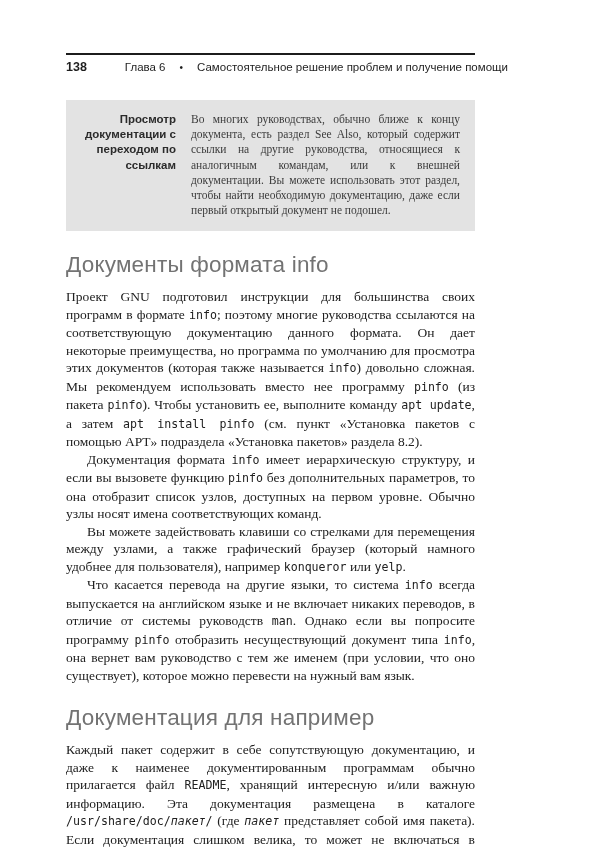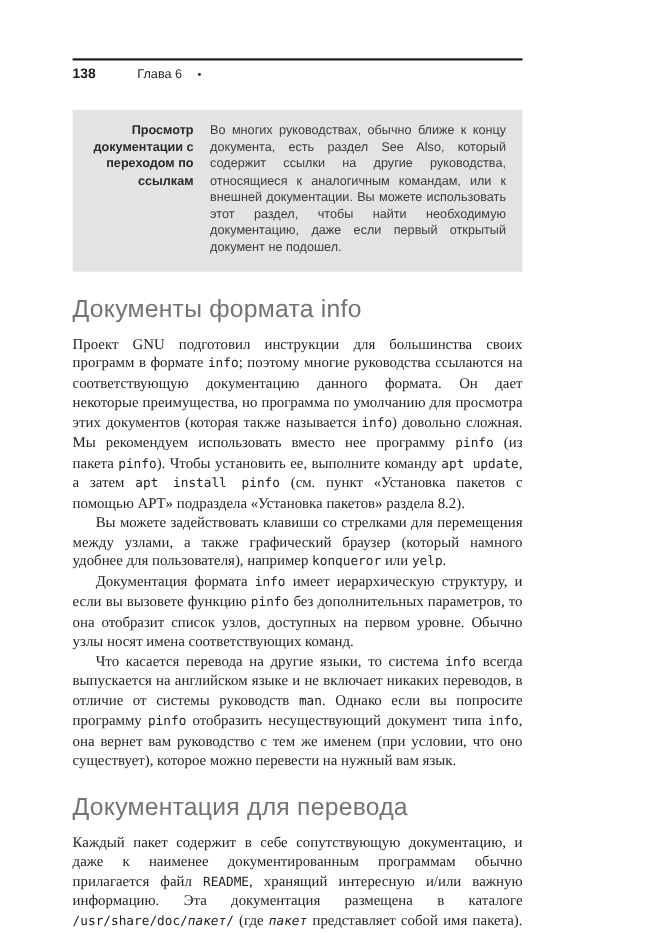--- a/index.html
+++ b/index.html
@@ -54,20 +54,21 @@
     line-height: 15.2px;
     color: #3c3c3c;
   }
   .callout-label {
     font-weight: bold;
     text-align: right;
     color: #2b2b2b;
   }
   .callout-body {
     text-align: justify;
+    font-family: Liberation Serif, serif;
   }
   
   .content { margin-top: 15px; }
   .content p {
     margin: 0;
     font-size: 13.5px;
     line-height: 17.5px;
     text-align: justify;
     hyphens: auto;
   }
@@ -91,31 +92,32 @@
 <body>
 
 <div class="page">
 
   <header>
     <hr class="header-rule">
     <div class="header-row">
       <span class="page-number">138</span>
       <span class="chapter-label">Глава 6</span>
       <span class="header-bullet">•</span>
+      <span class="chapter-title">Самостоятельное решение проблем и получение помощи</span>
     </div>
   </header>
 
   <aside class="callout">
     <div class="callout-label">Просмотр документации с переходом по ссылкам</div>
     <div class="callout-body">Во многих руководствах, обычно ближе к концу документа, есть раздел See Also, который содержит ссылки на другие руководства, относящиеся к аналогичным командам, или к внешней документации. Вы можете использовать этот раздел, чтобы найти необходимую документацию, даже если первый открытый документ не подошел.</div>
   </aside>
 
   <main class="content">
       <h2 class="section-heading">Документы формата info</h2>
       <p class=""><span>Проект GNU подготовил инструкции для большинства своих программ в формате </span><span class="mono">info</span><span>; поэтому многие руководства ссылаются на соответствующую документацию данного формата. Он дает некоторые преимущества, но программа по умолчанию для просмотра этих документов (которая также называется </span><span class="mono">info</span><span>) довольно сложная. Мы рекомендуем использовать вместо нее программу </span><span class="mono">pinfo</span><span> (из пакета </span><span class="mono">pinfo</span><span>). Чтобы установить ее, выполните команду </span><span class="mono">apt update</span><span>, а затем </span><span class="mono">apt install pinfo</span><span> (см. пункт «Установка пакетов с помощью APT» подраздела «Установка пакетов» раздела 8.2).</span></p>
+      <p class="indent"><span>Документация формата </span><span class="mono">info</span><span> имеет иерархическую структуру, и если вы вызовете функцию </span><span class="mono">pinfo</span><span> без дополнительных параметров, то она отобразит список узлов, доступных на первом уровне. Обычно узлы носят имена соответствующих команд.</span></p>
       <p class="indent"><span>Вы можете задействовать клавиши со стрелками для перемещения между узлами, а также графический браузер (который намного удобнее для пользователя), например </span><span class="mono">konqueror</span><span> или </span><span class="mono">yelp</span><span>.</span></p>
-      <p class="indent"><span>Документация формата </span><span class="mono">info</span><span> имеет иерархическую структуру, и если вы вызовете функцию </span><span class="mono">pinfo</span><span> без дополнительных параметров, то она отобразит список узлов, доступных на первом уровне. Обычно узлы носят имена соответствующих команд.</span></p>
       <p class="indent"><span>Что касается перевода на другие языки, то система </span><span class="mono">info</span><span> всегда выпускается на английском языке и не включает никаких переводов, в отличие от системы руководств </span><span class="mono">man</span><span>. Однако если вы попросите программу </span><span class="mono">pinfo</span><span> отобразить несуществующий документ типа </span><span class="mono">info</span><span>, она вернет вам руководство с тем же именем (при условии, что оно существует), которое можно перевести на нужный вам язык.</span></p>
-      <h2 class="section-heading">Документация для перевода</h2>
+      <h2 class="section-heading">Документация для например</h2>
       <p class=""><span>Каждый пакет содержит в себе сопутствующую документацию, и даже к наименее документированным программам обычно прилагается файл </span><span class="mono">README</span><span>, хранящий интересную и/или важную информацию. Эта документация размещена в каталоге </span><span class="mono">/usr/share/doc/</span><span class="mono italic">пакет</span><span class="mono">/</span><span> (где </span><span class="mono italic">пакет</span><span> представляет собой имя пакета). Если документация слишком велика, то может не включаться в основной пакет программы, а быть выгружена в отдельный пакет, который обычно называется </span></p>
     </main>
 
 </div>
 
 </body></html>

